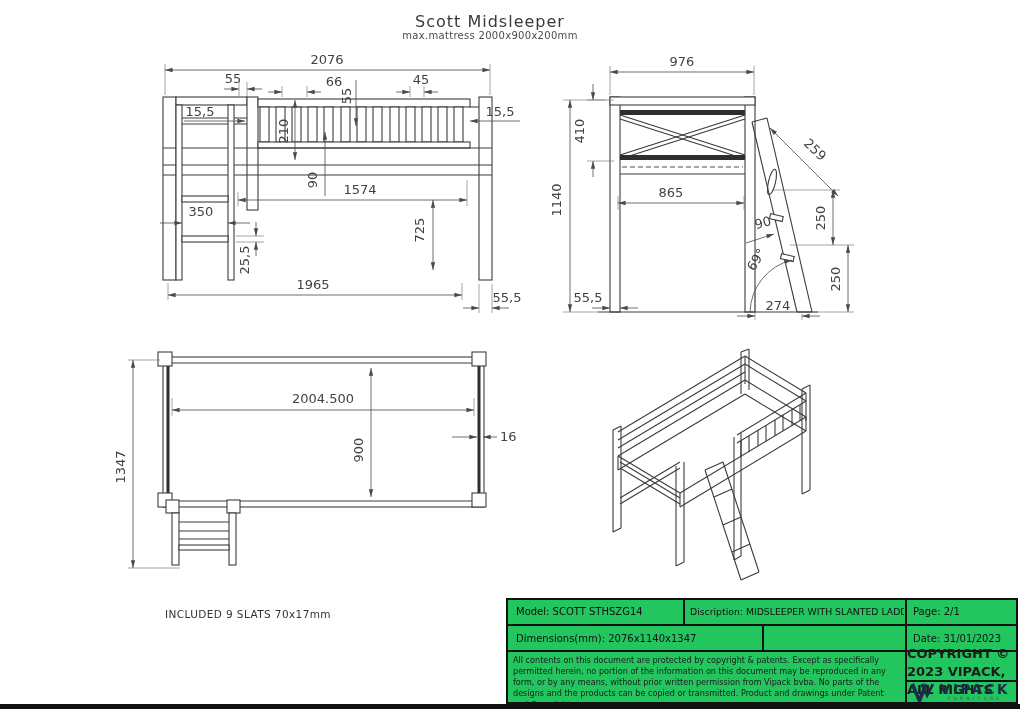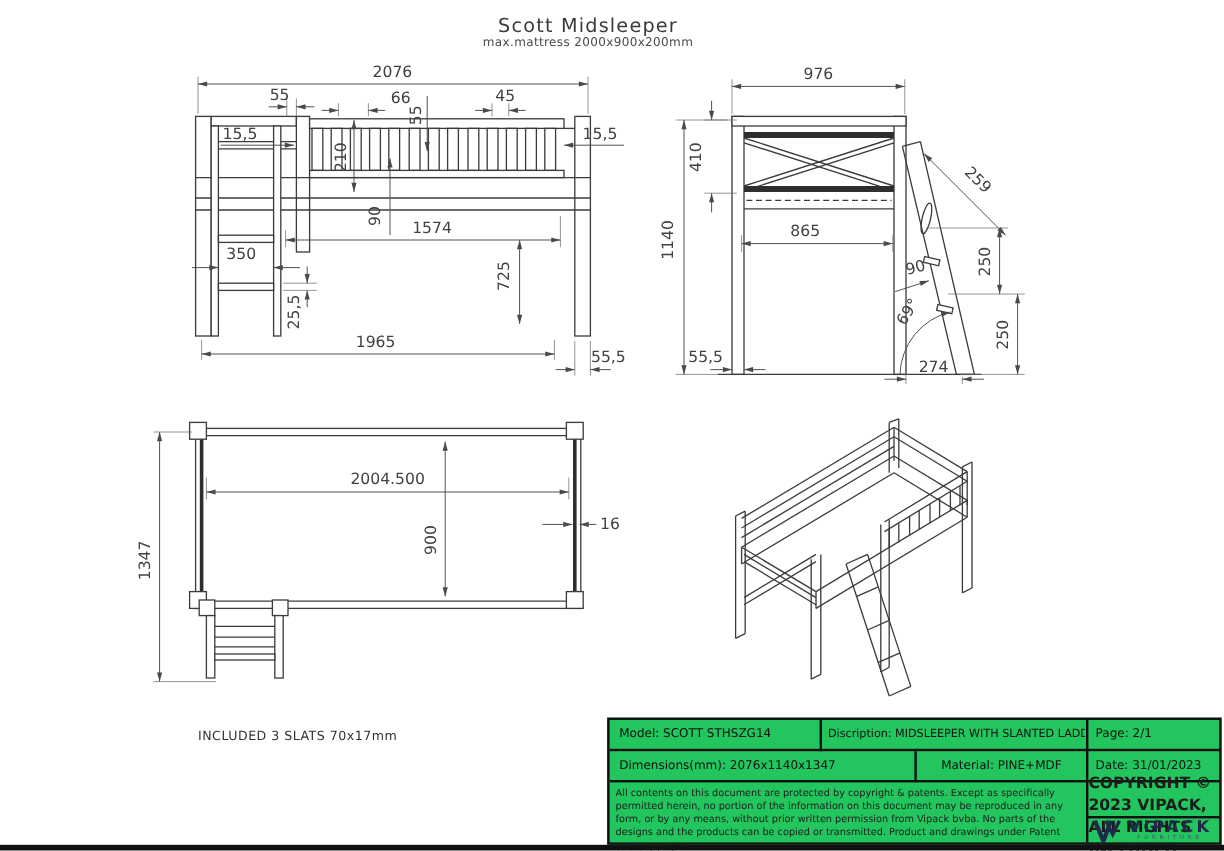--- a/index.html
+++ b/index.html
@@ -326,36 +326,35 @@
       <line class="edge" x1="705" y1="470" x2="741" y2="580"></line>
       <line class="edge" x1="723" y1="462" x2="759" y2="572"></line>
       <line class="edge" x1="705" y1="470" x2="723" y2="462"></line>
       <line class="edge" x1="741" y1="580" x2="759" y2="572"></line>
       <line class="edge" x1="714" y1="497" x2="732" y2="489"></line>
       <line class="edge" x1="723" y1="525" x2="741" y2="517"></line>
       <line class="edge" x1="732" y1="552" x2="750" y2="544"></line>
     </g>
   </svg>
 
-  <div class="note">INCLUDED 3 SLATS  70x17mm</div>
+  <div class="note">INCLUDED 9 SLATS  70x17mm</div>
 
   <div class="tb">
     <div class="hl" style="left:0;top:24px;width:508px;height:2px"></div>
     <div class="hl" style="left:0;top:50px;width:508px;height:2px"></div>
     <div class="vl" style="left:175px;top:0;width:2px;height:26px"></div>
     <div class="vl" style="left:254px;top:26px;width:2px;height:26px"></div>
     <div class="vl" style="left:397px;top:0;width:2px;height:102px"></div>
     <div class="hl" style="left:397px;top:80px;width:111px;height:2px"></div>
 
     <div class="cell" style="left:8px;top:0;width:165px;line-height:24px">Model: SCOTT STHSZG14</div>
     <div class="cell" style="left:182px;top:0;width:214px;line-height:24px;font-size:9.3px">Discription: MIDSLEEPER WITH SLANTED LADDER</div>
     <div class="cell" style="left:405px;top:0;width:100px;line-height:24px">Page: 2/1</div>
 
     <div class="cell" style="left:8px;top:26px;width:244px;line-height:26px">Dimensions(mm): 2076x1140x1347</div>
-    <div class="cell" style="left:256px;top:26px;width:141px;line-height:26px;text-align:center">Material: PINE+MDF</div>
     <div class="cell" style="left:405px;top:26px;width:100px;line-height:26px">Date: 31/01/2023</div>
 
     <div class="legal">All contents on this document are protected by copyright &amp; patents. Except as specifically permitted herein, no portion of the information on this document may be reproduced in any form, or by any means, without prior written permission from Vipack bvba. No parts of the designs and the products can be copied or transmitted. Product and drawings under Patent and Copyright.</div>
 
     <div class="cpy">
       <div>COPYRIGHT © 2023 VIPACK,</div>
       <div>ALL RIGHTS INCLUDED</div>
     </div>
 
     <div class="logo">

